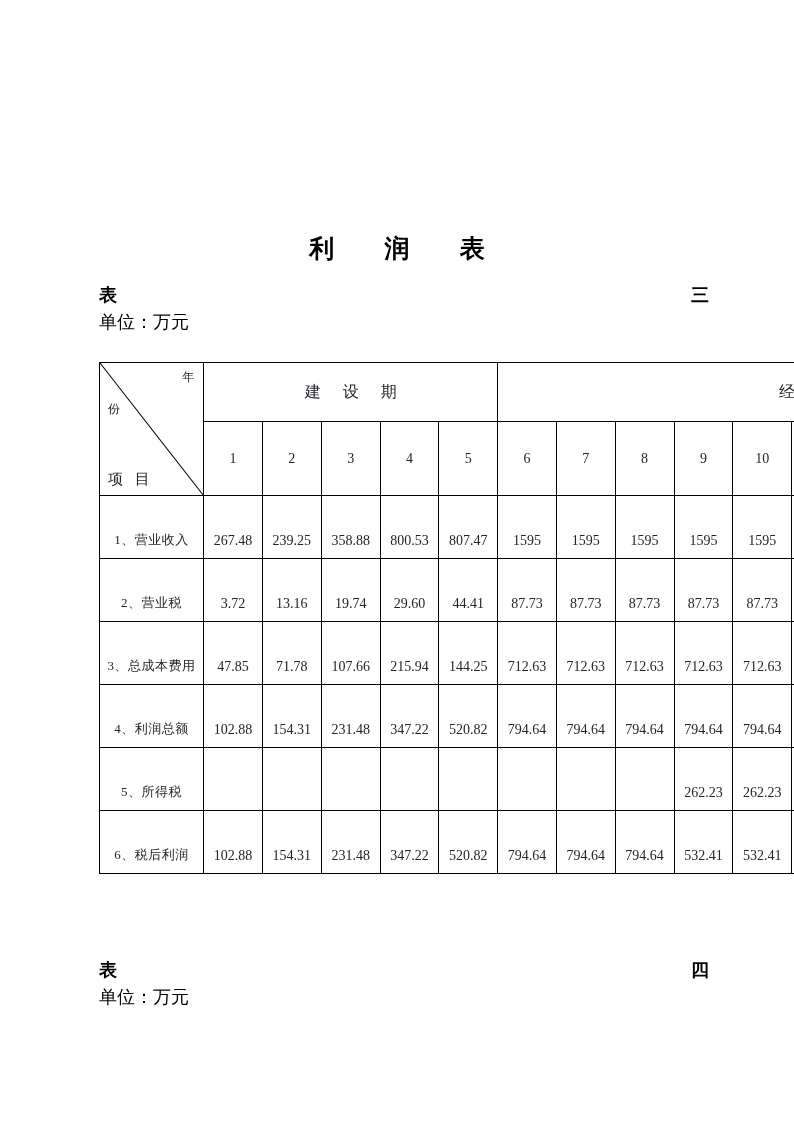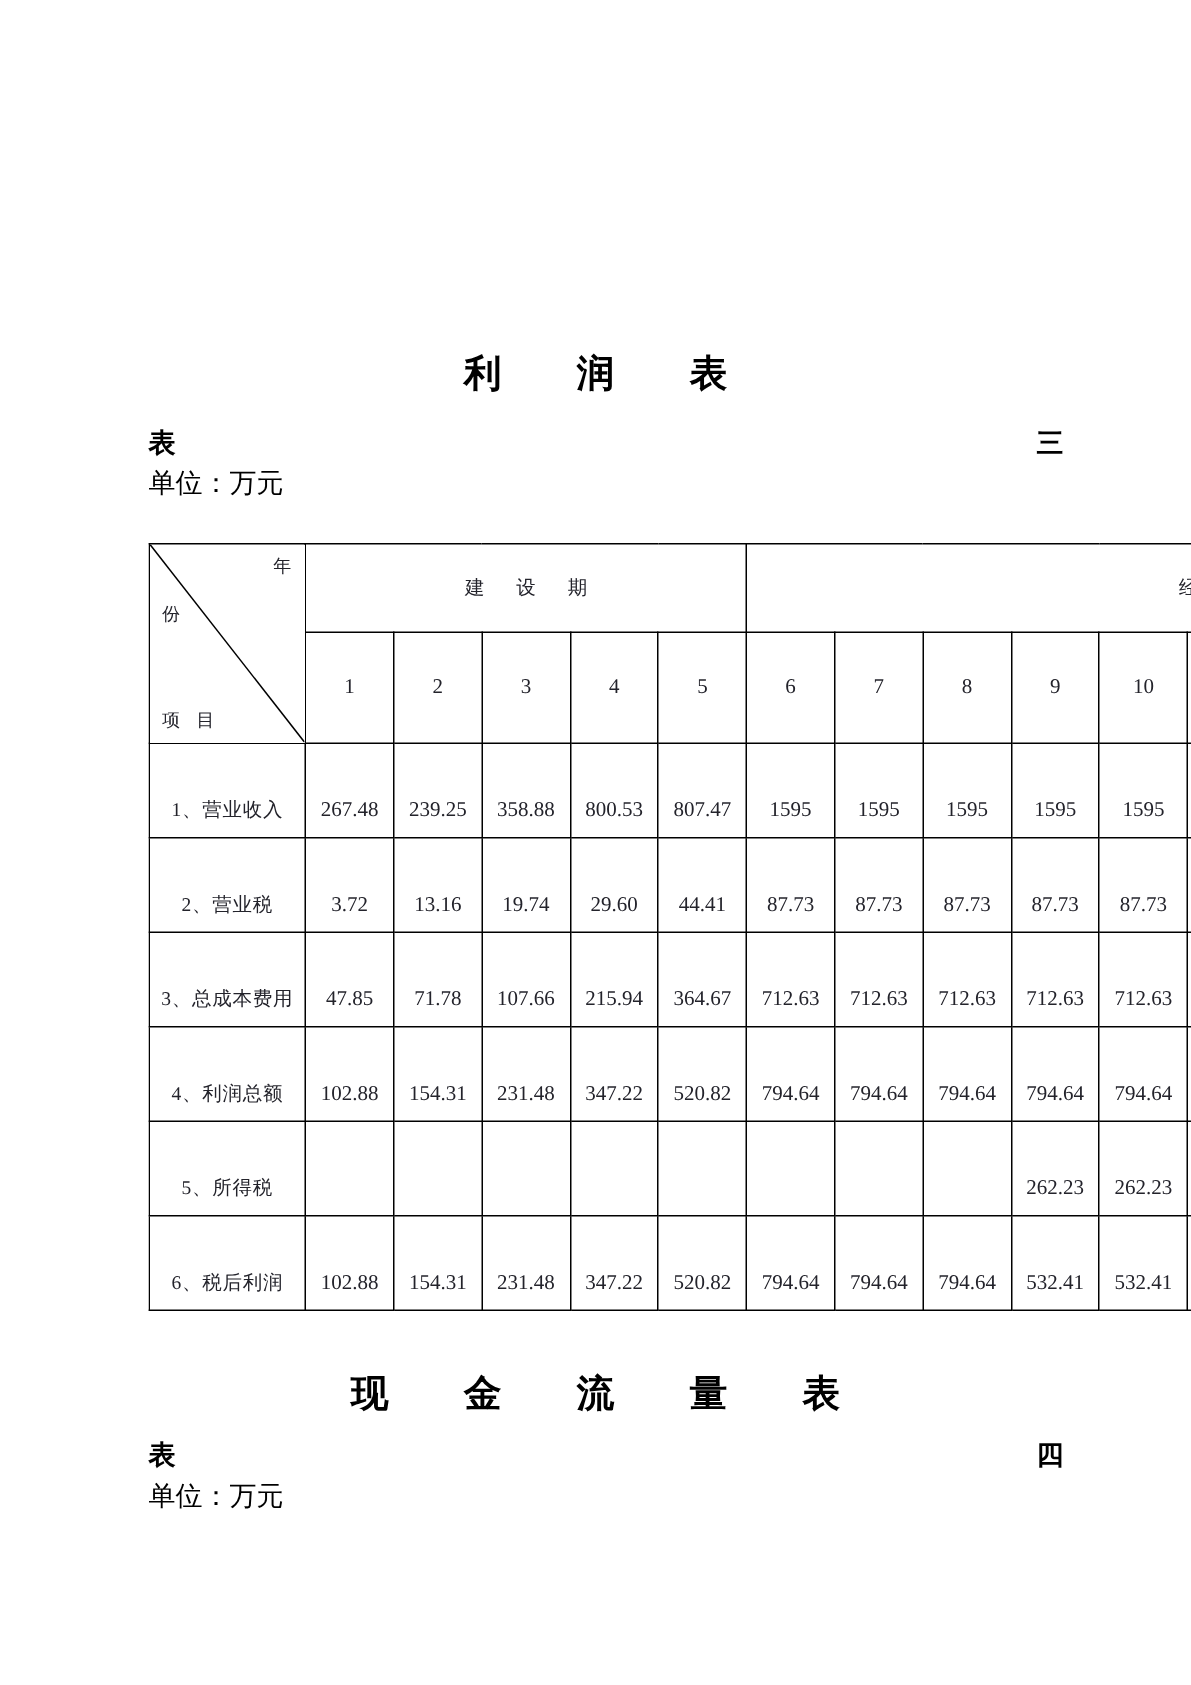--- a/index.html
+++ b/index.html
@@ -106,28 +106,28 @@
   .corner .lbl-fen {
     position: absolute;
     left: 8px;
     top: 38px;
     font-size: 12px;
   }
   .corner .lbl-item {
     position: absolute;
     left: 8px;
     bottom: 6px;
-    font-size: 12px;
+    font-size: 15px;
     letter-spacing: 4px;
   }
 
   td.group {
     height: 58px;
     text-align: center;
-    font-size: 13px;
+    font-size: 16px;
     letter-spacing: 9px;
     text-indent: 9px;
     vertical-align: middle;
   }
   td.group.right-align {
     text-align: right;
     padding-right: 8px;
   }
   td.yearnum {
     height: 73px;
@@ -249,21 +249,21 @@
           <td class="val">87.73</td>
           <td class="val">143</td>
         </tr>
 
         <tr class="data-row">
           <td class="rowlabel">3、总成本费用</td>
           <td class="val">47.85</td>
           <td class="val">71.78</td>
           <td class="val">107.66</td>
           <td class="val">215.94</td>
-          <td class="val">364.67</td>
+          <td class="val">144.25</td>
           <td class="val">712.63</td>
           <td class="val">712.63</td>
           <td class="val">712.63</td>
           <td class="val">712.63</td>
           <td class="val">712.63</td>
           <td class="val">101</td>
         </tr>
 
         <tr class="data-row">
           <td class="rowlabel">4、利润总额</td>
@@ -306,21 +306,20 @@
           <td class="val">794.64</td>
           <td class="val">794.64</td>
           <td class="val">532.41</td>
           <td class="val">532.41</td>
           <td class="val">971</td>
         </tr>
       </tbody>
     </table>
   </div>
 
-  <div class="doc-title" id="cash-title">现  金  流  量  表</div>
 
   <div class="meta-row" id="cash-meta">
     <span>表</span>
     <span class="right">四</span>
   </div>
   <div class="unit-row" id="cash-unit">单位：万元</div>
 
 
 </div>
 

